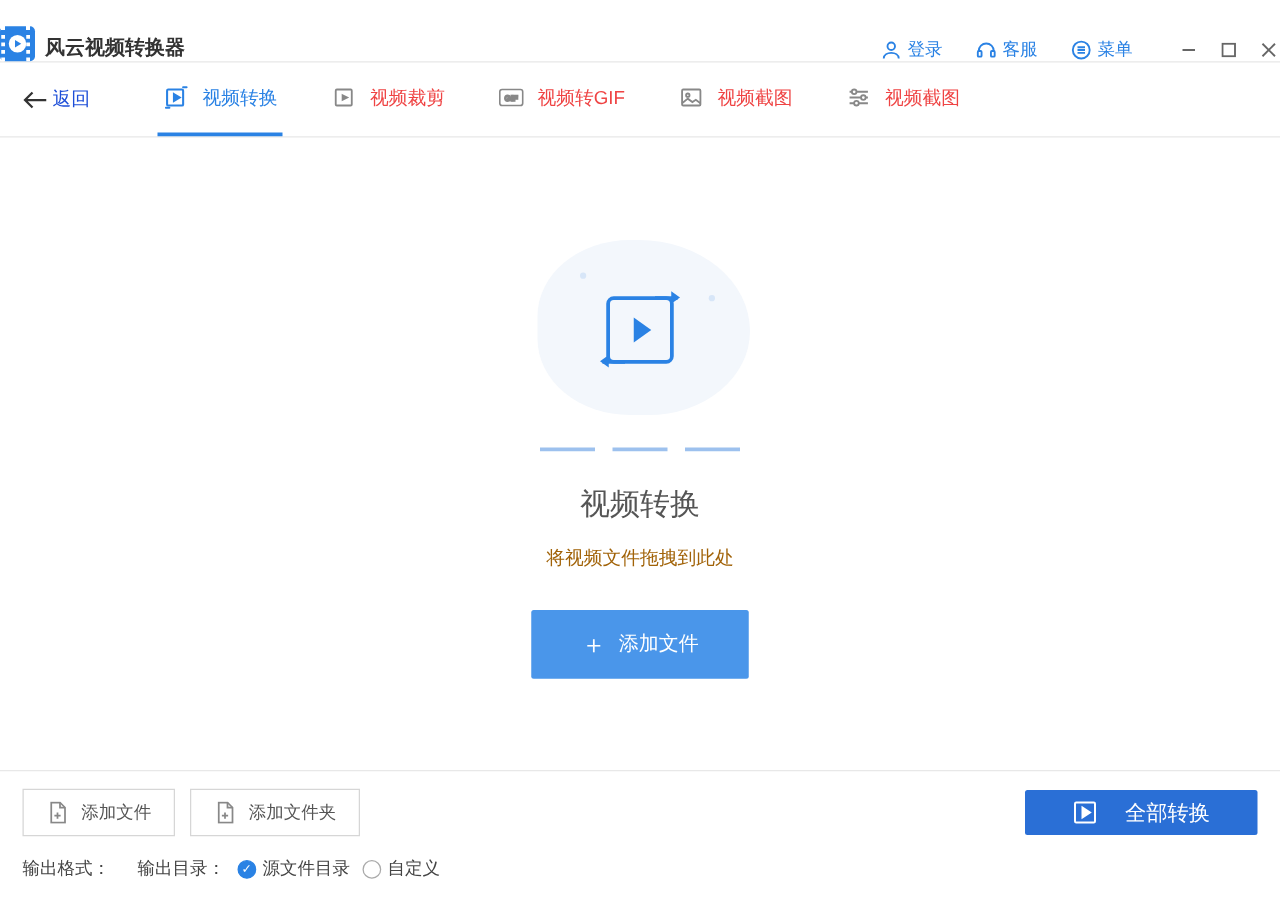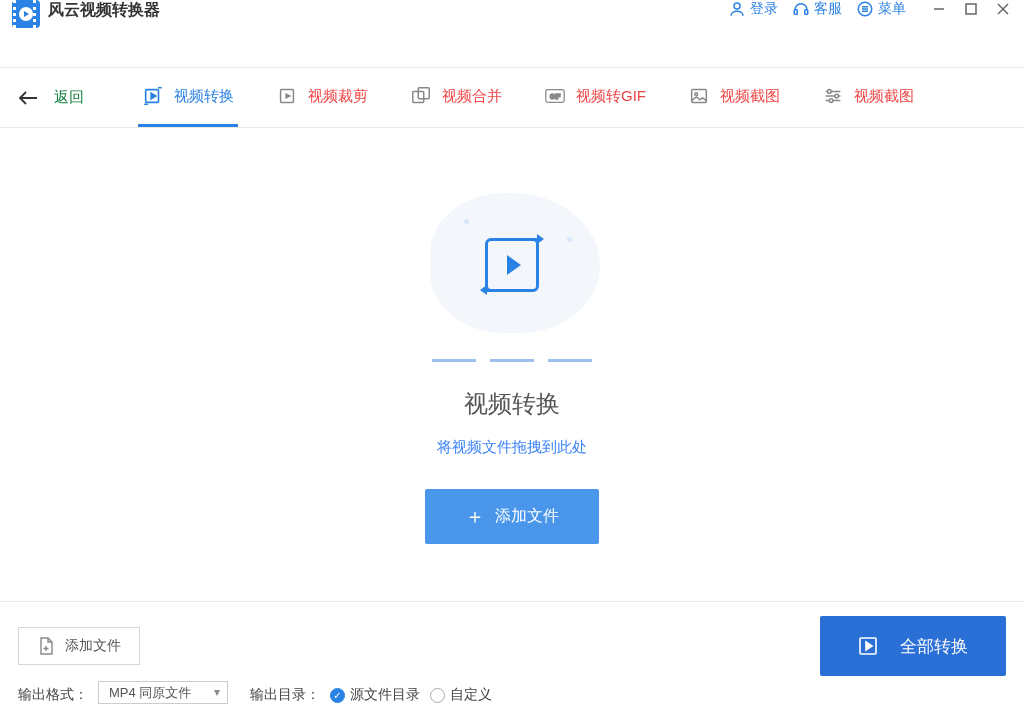--- a/index.html
+++ b/index.html
@@ -1,35 +1,35 @@
 <!DOCTYPE html>
 <html><head>
 <meta charset="utf-8">
 <style>
 * { margin: 0; padding: 0; box-sizing: border-box; font-family: "Microsoft YaHei", sans-serif; }
 body { width: 1024px; height: 720px; background: #fff; overflow: hidden; display: flex; flex-direction: column; }
 
 
-.titlebar { height: 68px; display: flex; align-items: flex-start; padding: 0 12px; border-bottom: 1px solid #e8e8e8; }
+.titlebar { height: 50px; display: flex; align-items: flex-end; padding: 0 0; border-bottom: 1px solid #e8e8e8; }
 .logo { width: 28px; height: 28px; background: #2a82e4; border-radius: 4px; position: relative; margin-right: 8px; display: flex; align-items: center; justify-content: center; }
 .logo::before, .logo::after { content: ""; position: absolute; width: 3px; height: 100%; background: transparent; left: 0; top: 0; }
 .logo::before { border-left: 3px dotted #fff; left: 1px; }
 .logo::after { border-left: 3px dotted #fff; right: 1px; left: auto; }
 .logo-inner { width: 14px; height: 14px; background: #fff; border-radius: 50%; display: flex; align-items: center; justify-content: center; }
 .logo-play { width: 0; height: 0; border-left: 5px solid #2a82e4; border-top: 3px solid transparent; border-bottom: 3px solid transparent; margin-left: 1px; }
 .app-title { font-size: 16px; font-weight: 600; color: #333; }
-.titlebar-right { margin-left: auto; display: flex; align-items: center; gap: 14px; }
+.titlebar-right { margin-left: auto; display: flex; align-items: center; gap: 26px; }
 .tb-link { display: flex; align-items: center; gap: 4px; font-size: 14px; color: #2a82e4; cursor: pointer; }
 .tb-icon { width: 18px; height: 18px; display: flex; align-items: center; justify-content: center; }
 .win-controls { display: flex; align-items: center; gap: 14px; margin-left: 10px; }
 .win-btn { width: 18px; height: 18px; display: flex; align-items: center; justify-content: center; cursor: pointer; color: #666; }
 
 
 .tabs { height: 60px; display: flex; align-items: center; padding: 0 18px; gap: 34px; border-bottom: 1px solid #e8e8e8; }
-.back { display: flex; align-items: center; gap: 16px; font-size: 15px; color: #15803d; cursor: pointer; margin-right: 20px; }
+.back { display: flex; align-items: center; gap: 4px; font-size: 15px; color: #1d4ed8; cursor: pointer; margin-right: 20px; }
 .tab { display: flex; align-items: center; gap: 10px; font-size: 15px; color: #ef4444; cursor: pointer; height: 100%; border-bottom: 3px solid transparent; padding: 0 4px; }
 .tab.active { color: #2a82e4; border-bottom-color: #2a82e4; }
 .tab-icon { width: 22px; height: 22px; display: flex; align-items: center; justify-content: center; }
 
 
 .main { flex: 1; display: flex; flex-direction: column; align-items: center; justify-content: center; }
 .hero-bg { position: relative; width: 200px; height: 160px; display: flex; align-items: center; justify-content: center; margin-bottom: 10px; }
 .blob { position: absolute; width: 170px; height: 140px; background: #f3f7fc; border-radius: 50% 60% 55% 50%; top: 8px; left: 18px; }
 .dots::before, .dots::after { content: ""; position: absolute; width: 5px; height: 5px; background: #d7e6f8; border-radius: 50%; }
 .dots::before { top: 26px; left: 34px; }
@@ -37,31 +37,31 @@
 .hero-icon { position: relative; width: 54px; height: 54px; border: 3px solid #2a82e4; border-radius: 6px; display: flex; align-items: center; justify-content: center; }
 .hero-play { width: 0; height: 0; border-left: 14px solid #2a82e4; border-top: 10px solid transparent; border-bottom: 10px solid transparent; margin-left: 3px; }
 .arr { position: absolute; width: 18px; height: 3px; background: #2a82e4; }
 .arr.top { top: -3px; right: -6px; }
 .arr.top::after { content: ""; position: absolute; right: -2px; top: -4px; border-left: 7px solid #2a82e4; border-top: 5px solid transparent; border-bottom: 5px solid transparent; }
 .arr.bot { bottom: -3px; left: -6px; }
 .arr.bot::after { content: ""; position: absolute; left: -2px; top: -4px; border-right: 7px solid #2a82e4; border-top: 5px solid transparent; border-bottom: 5px solid transparent; }
 .dashes { display: flex; gap: 14px; margin-top: 4px; }
 .dashes span { width: 44px; height: 3px; background: #9dc1ee; }
 .main-title { font-size: 24px; color: #555; margin-top: 26px; }
-.main-sub { font-size: 15px; color: #3b82f6; margin-top: 18px; }
+.main-sub { font-size: 15px; color: #a16207; margin-top: 18px; }
 .add-btn { margin-top: 32px; background: #4a96ea; color: #fff; font-size: 16px; padding: 14px 40px; border: none; border-radius: 2px; cursor: pointer; display: flex; align-items: center; gap: 10px; }
 .plus { font-size: 20px; font-weight: 300; }
 
 
 .bottombar { border-top: 1px solid #e8e8e8; padding: 14px 18px 16px; }
 .btn-row { display: flex; gap: 12px; align-items: center; }
 .tool-btn { display: flex; align-items: center; gap: 10px; border: 1px solid #d6d6d6; padding: 8px 18px; font-size: 14px; color: #555; cursor: pointer; background: #fff; height: 38px; }
 .tool-icon { width: 18px; height: 18px; display: flex; align-items: center; justify-content: center; color: #888; }
-.convert-all { margin-left: auto; background: #2a6fd6; color: #fff; border: none; padding: 0 38px; height: 60px; font-size: 17px; display: flex; align-items: center; gap: 22px; cursor: pointer; border-radius: 2px; }
-.opts { display: flex; align-items: flex-end; gap: 10px; margin-top: 5px; font-size: 14px; color: #444; }
+.convert-all { margin-left: auto; background: #2a6fd6; color: #fff; border: none; padding: 0 38px; height: 36px; font-size: 17px; display: flex; align-items: center; gap: 22px; cursor: pointer; border-radius: 2px; }
+.opts { display: flex; align-items: center; gap: 10px; margin-top: 17px; font-size: 14px; color: #444; }
 .sel { border: 1px solid #ccc; padding: 3px 28px 3px 10px; font-size: 13px; color: #555; background: #fff; appearance: none; position: relative; min-width: 130px; }
 .sel-wrap { position: relative; display: inline-block; }
 .sel-wrap::after { content: "▾"; position: absolute; right: 8px; top: 4px; color: #888; font-size: 12px; pointer-events: none; }
 .radio { display: inline-flex; align-items: center; gap: 5px; cursor: pointer; }
 .r { width: 15px; height: 15px; border: 1px solid #aaa; border-radius: 50%; display: inline-flex; align-items: center; justify-content: center; }
 .r.checked { border-color: #2a82e4; background: #2a82e4; }
 .r.checked::after { content: "✓"; color: #fff; font-size: 10px; }
 
 svg { display: block; }
 </style>
@@ -144,29 +144,20 @@
     <span>视频转换</span>
   </div>
   <div class="tab">
     <span class="tab-icon">
       <svg width="22" height="22" viewBox="0 0 24 24" fill="none" stroke="#888" stroke-width="1.6">
           <rect x="5" y="5" width="14" height="14" rx="1"></rect>
           <path d="M11 10l4 2-4 2z" fill="#888"></path>
         </svg>
     </span>
     <span>视频裁剪</span>
-  </div>
-  <div class="tab">
-    <span class="tab-icon">
-      <svg width="22" height="22" viewBox="0 0 24 24" fill="none" stroke="#888" stroke-width="1.6">
-          <rect x="3" y="7" width="12" height="12" rx="1"></rect>
-          <rect x="9" y="3" width="12" height="12" rx="1"></rect>
-        </svg>
-    </span>
-    <span>视频合并</span>
   </div>
   <div class="tab">
     <span class="tab-icon">
       <svg width="24" height="20" viewBox="0 0 24 20" fill="none" stroke="#888" stroke-width="1.4">
           <rect x="2" y="3" width="20" height="14" rx="2"></rect>
           <text x="12" y="13" font-size="7" text-anchor="middle" fill="#888" font-weight="bold">GIF</text>
         </svg>
     </span>
     <span>视频转GIF</span>
   </div>
@@ -220,35 +211,40 @@
     <button class="tool-btn">
       <span class="tool-icon">
         <svg width="16" height="18" viewBox="0 0 16 18" fill="none" stroke="#888" stroke-width="1.4">
             <path d="M3 1h7l4 4v12H3z"></path>
             <path d="M10 1v4h4"></path>
             <path d="M8 9v5M5.5 11.5h5"></path>
           </svg>
       </span>
       <span>添加文件</span>
     </button>
+    <button class="tool-btn">
+      <span class="tool-icon">
+        <svg width="16" height="18" viewBox="0 0 16 18" fill="none" stroke="#888" stroke-width="1.4">
+            <path d="M3 1h7l4 4v12H3z"></path>
+            <path d="M10 1v4h4"></path>
+            <path d="M8 9v5M5.5 11.5h5"></path>
+          </svg>
+      </span>
+      <span>添加文件夹</span>
+    </button>
     <button class="convert-all">
       <svg width="20" height="20" viewBox="0 0 20 20" fill="none" stroke="#fff" stroke-width="1.6">
           <rect x="2" y="2" width="16" height="16" rx="1"></rect>
           <path d="M8 6l6 4-6 4z" fill="#fff"></path>
         </svg>
       <span>全部转换</span>
     </button>
   </div>
   <div class="opts">
     <span>输出格式：</span>
-    <span class="sel-wrap">
-      <select class="sel">
-        <option>MP4 同原文件</option>
-      </select>
-    </span>
     <span style="margin-left:12px">输出目录：</span>
     <label class="radio">
       <span class="r checked"></span>
       <span>源文件目录</span>
     </label>
     <label class="radio">
       <span class="r"></span>
       <span>自定义</span>
     </label>
   </div>

